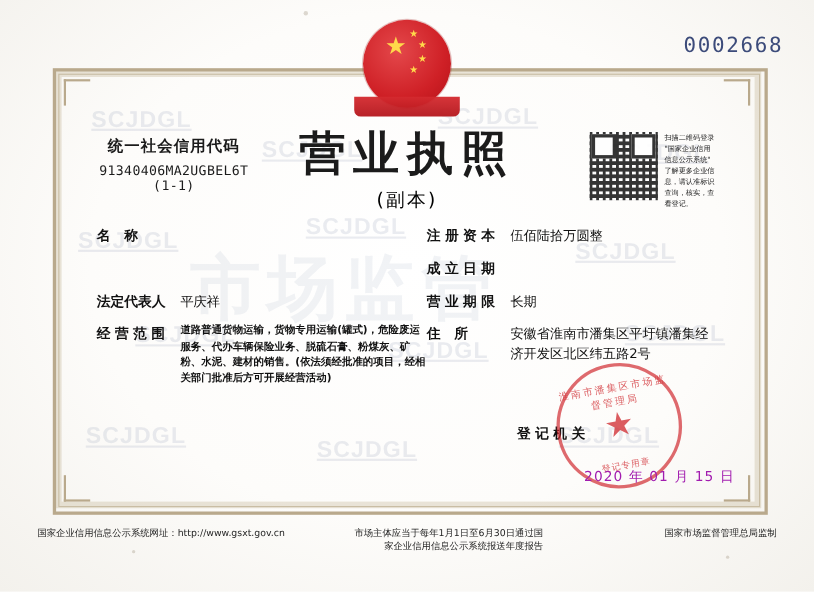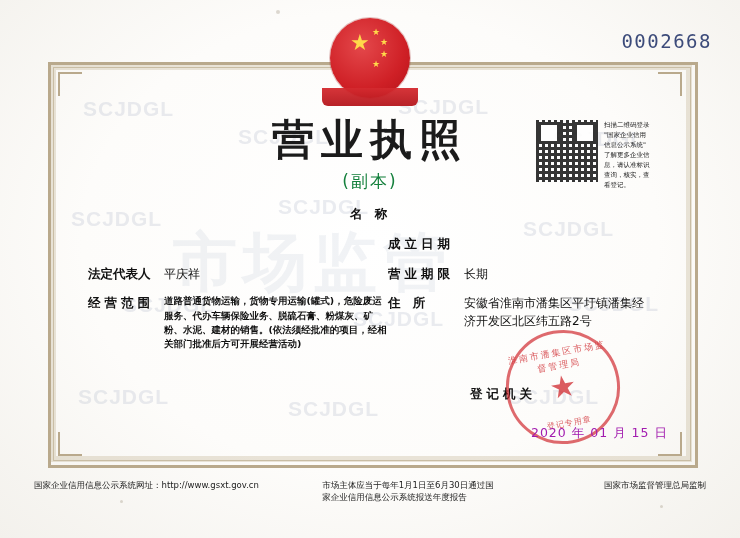--- a/index.html
+++ b/index.html
@@ -88,20 +88,21 @@
     pointer-events: none;
   }
   .wm {
     position: absolute;
     font-size: 21px;
     font-weight: bold;
     color: rgba(150,160,185,0.20);
     letter-spacing: 1px;
     font-family: "Liberation Sans", sans-serif;
     white-space: nowrap;
+    text-decoration: underline;
   }
   .wm-big {
     position: absolute;
     font-size: 64px;
     color: rgba(150,160,185,0.13);
     font-weight: bold;
     letter-spacing: 6px;
     white-space: nowrap;
   }
 
@@ -153,21 +154,21 @@
     letter-spacing: 7px;
     color: #1b1b1b;
     font-family: "DejaVu Sans", "Liberation Sans", sans-serif;
   }
   .subtitle {
     position: absolute;
     left: 50%;
     transform: translateX(-50%);
     top: 170px;
     font-size: 17px;
-    color: #15803d;
+    color: #000000;
     letter-spacing: 2px;
   }
 
   
   .credit-block {
     position: absolute;
     left: 78px;
     top: 124px;
     width: 160px;
     text-align: center;
@@ -322,21 +323,21 @@
     right: 0;
     bottom: 34px;
     display: flex;
     justify-content: space-between;
     align-items: flex-start;
     padding: 0 34px;
     font-size: 8.5px;
     color: #222;
     line-height: 1.5;
   }
-  .footer-center { text-align: left; }
+  .footer-center { text-align: right; }
   .footer-right { text-align: right; padding-left: 47px; }
 
   
   .speck {
     position: absolute;
     border-radius: 50%;
     background: rgba(160,150,130,0.35);
   }
 </style>
 </head>
@@ -379,38 +380,46 @@
       <span class="emblem-star" style="left:50px; top:20px; font-size:9px;">★</span>
       <span class="emblem-star" style="left:50px; top:32px; font-size:9px;">★</span>
       <span class="emblem-star" style="left:42px; top:42px; font-size:9px;">★</span>
     </div>
     <div class="emblem-ribbon"></div>
   </div>
 
   <div class="title">营业执照</div>
   <div class="subtitle">(副本)</div>
 
+  <div class="credit-block">
+    <div class="credit-label">统一社会信用代码</div>
+    <div class="credit-value">91340406MA2UGBEL6T (1-1)</div>
+  </div>
 
   <div class="qr-block">
     <div class="qr"></div>
     <div class="qr-note" style="white-space:pre-line;">扫描二维码登录
 "国家企业信用
 信息公示系统"
 了解更多企业信
 息，请认准标识
 查询，核实，查
 看登记。</div>
   </div>
 
   <div class="fields">
 
     <div class="frow">
       <div class="fcol-left">
         <div class="flabel">名  称</div>
       </div>
+      <div class="fcol-right">
+        <div class="flabel">注册资本</div>
+        <div class="fvalue">伍佰陆拾万圆整</div>
+      </div>
     </div>
 
     <div class="frow">
       <div class="fcol-right">
         <div class="flabel">成立日期</div>
       </div>
     </div>
 
     <div class="frow">
       <div class="fcol-left">

